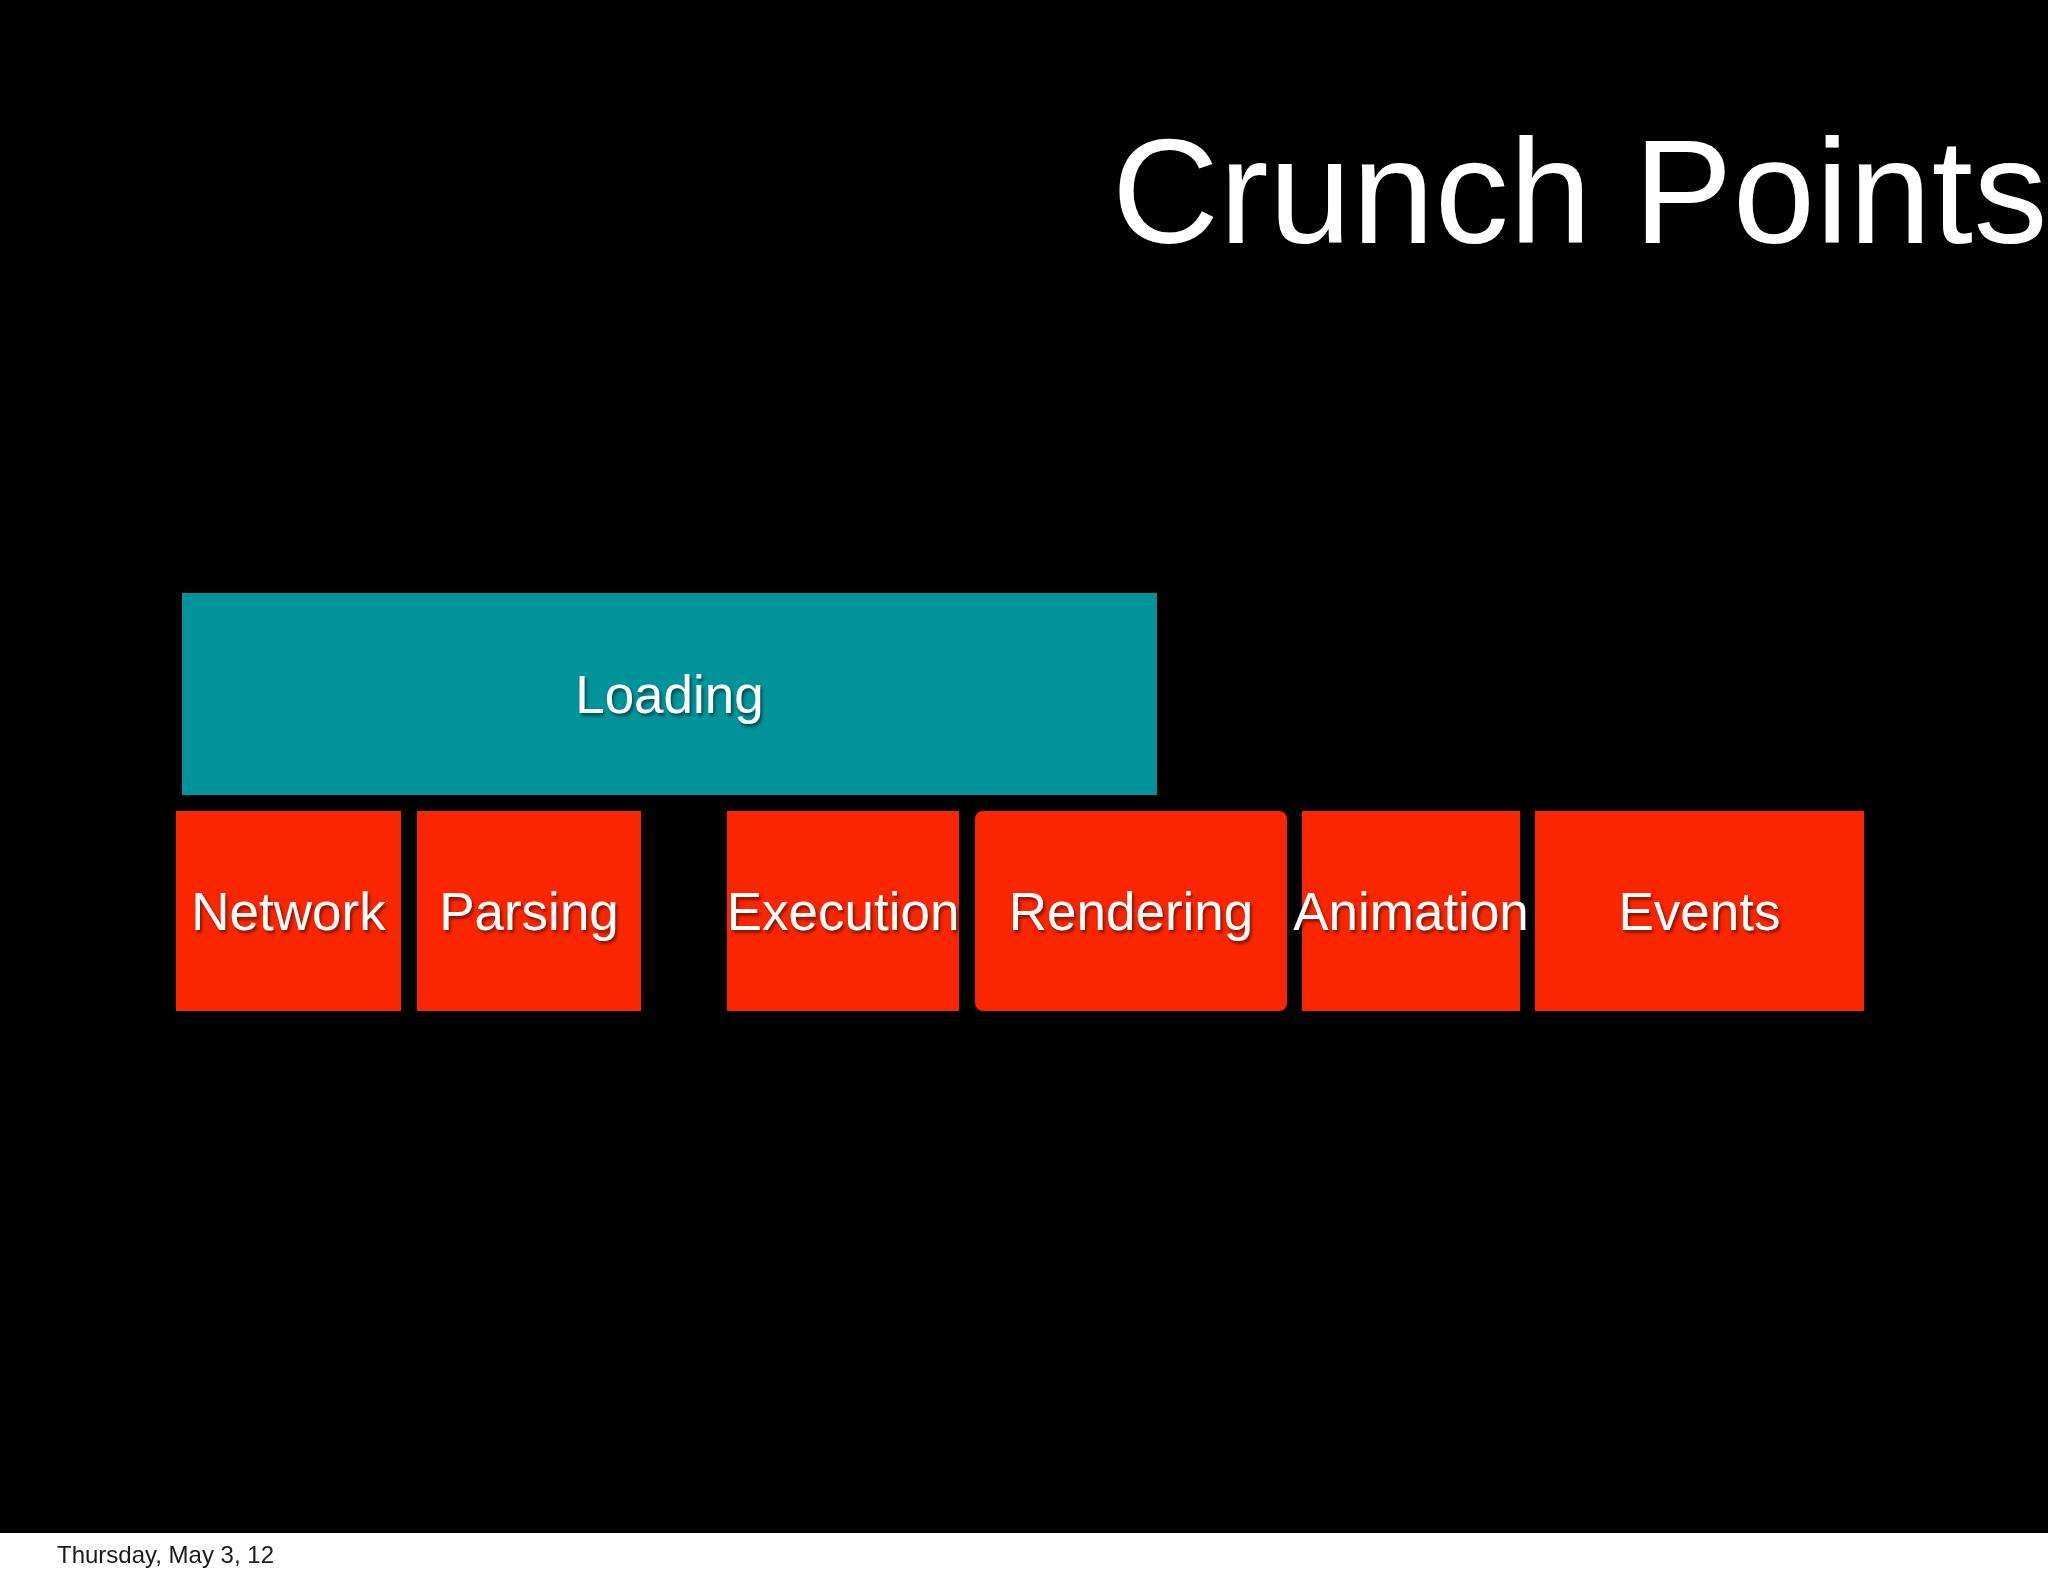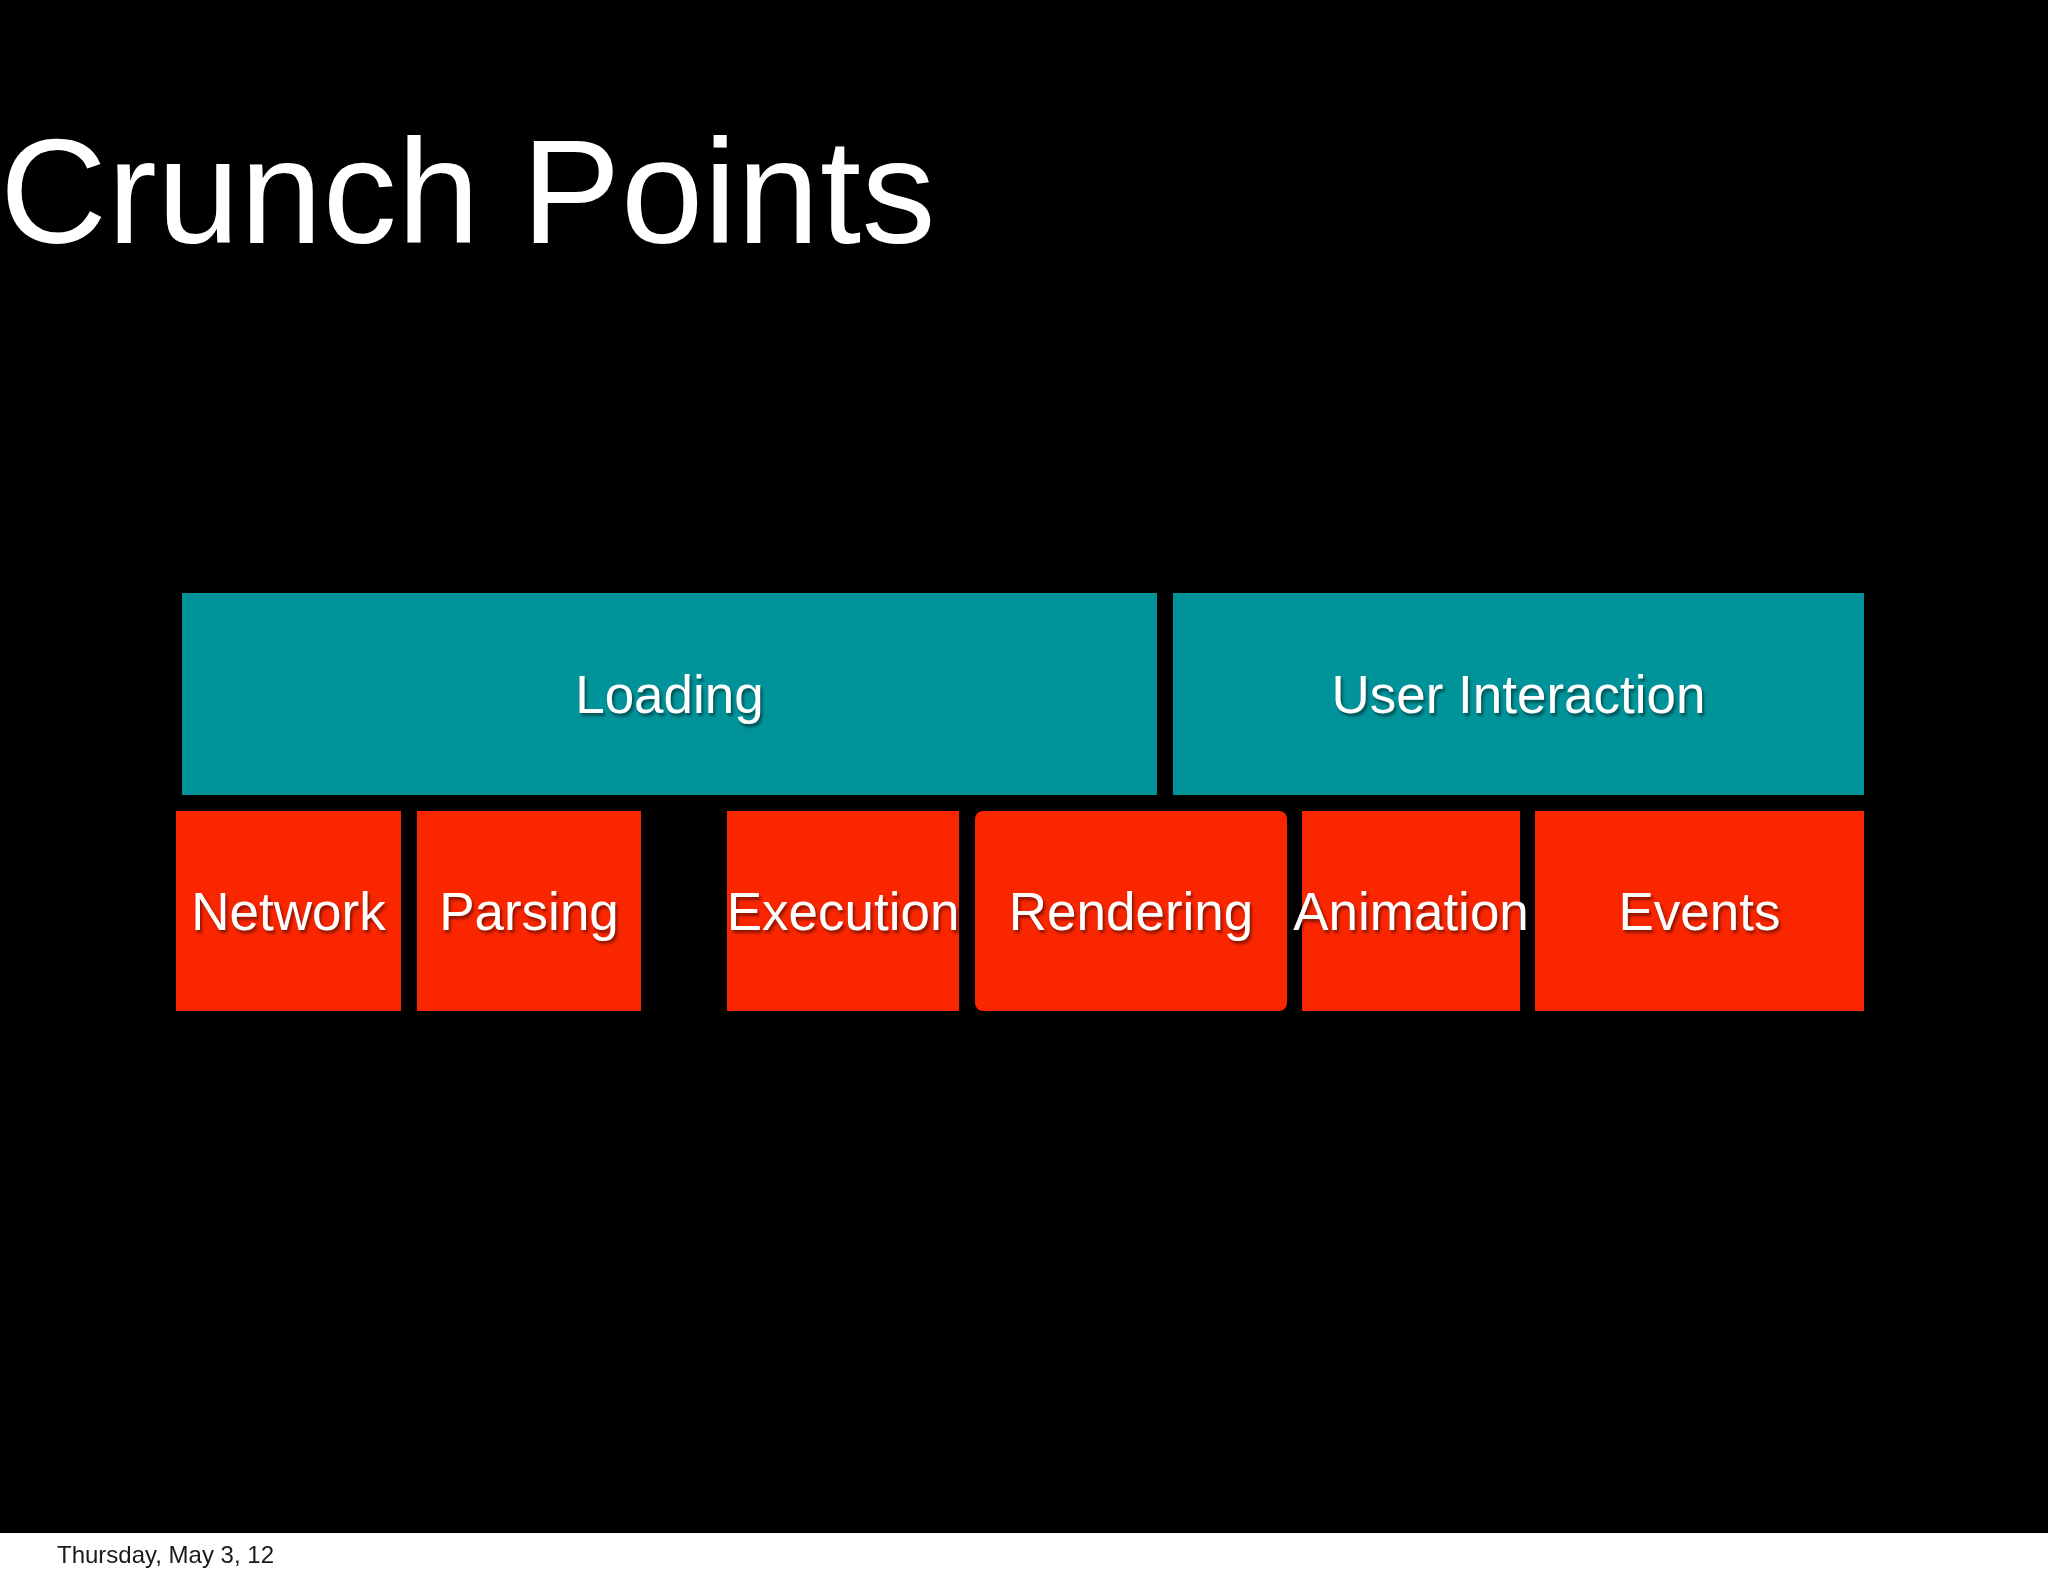--- a/index.html
+++ b/index.html
@@ -25,21 +25,21 @@
     background: #000000;
     overflow: hidden;
   }
 
   
   .slide-title {
     position: absolute;
     left: 0;
     top: 118px;
     width: 2048px;
-    text-align: left;
+    text-align: right;
     color: #ffffff;
     font-family: "Liberation Sans", "DejaVu Sans", sans-serif;
     font-weight: 300;
     font-size: 148px;
     line-height: 1.0;
     letter-spacing: 0.5px;
     white-space: nowrap;
     -webkit-font-smoothing: antialiased;
   }
 
@@ -132,21 +132,20 @@
 <body>
 
 <div class="slide">
 
   <div class="slide-title">Crunch Points</div>
 
   <div class="diagram">
 
     <div class="phase-row">
       <div class="box phase-box phase-loading">Loading</div>
-      <div class="box phase-box phase-user">User Interaction</div>
     </div>
 
     <div class="stage-row">
       <div class="box stage-box stage-network">Network</div>
       <div class="box stage-box stage-parsing">Parsing</div>
       <div class="box stage-box stage-execution">Execution</div>
       <div class="box stage-box stage-rendering">Rendering</div>
       <div class="box stage-box stage-animation">Animation</div>
       <div class="box stage-box stage-events">Events</div>
     </div>

